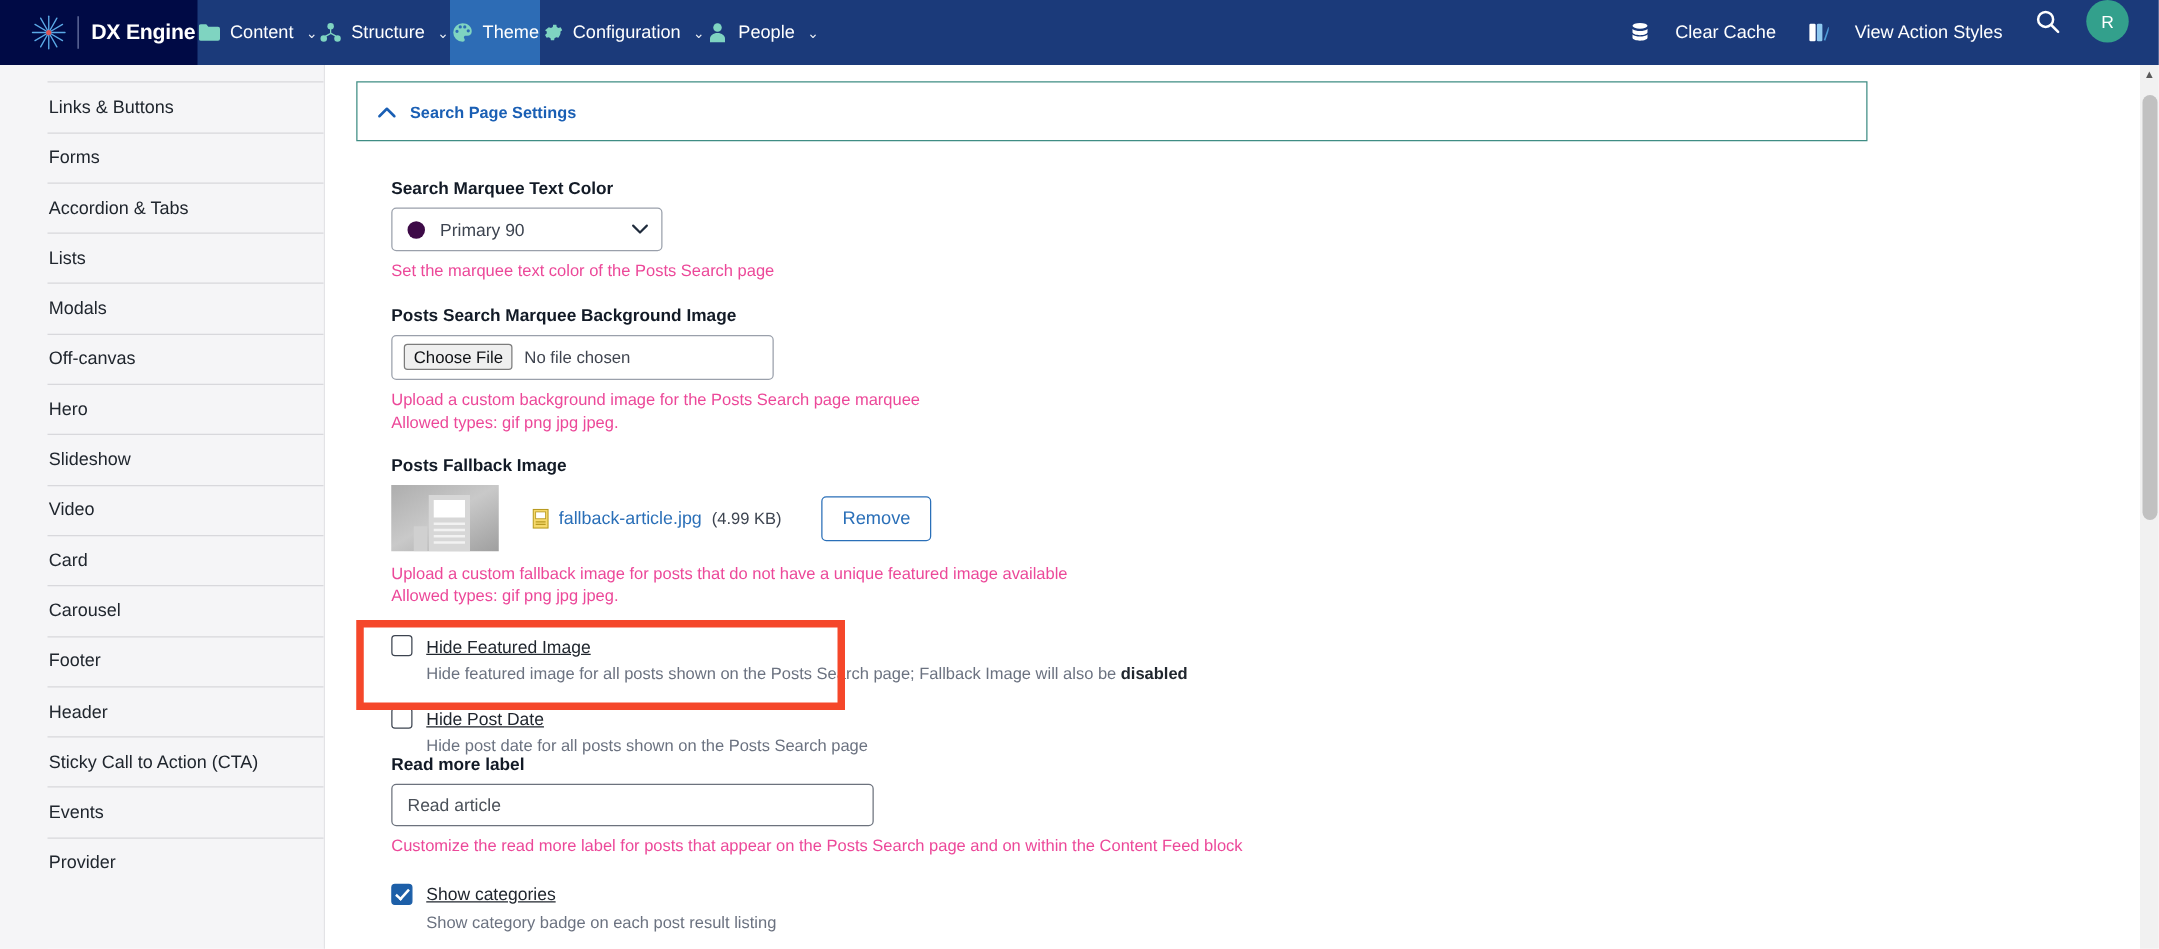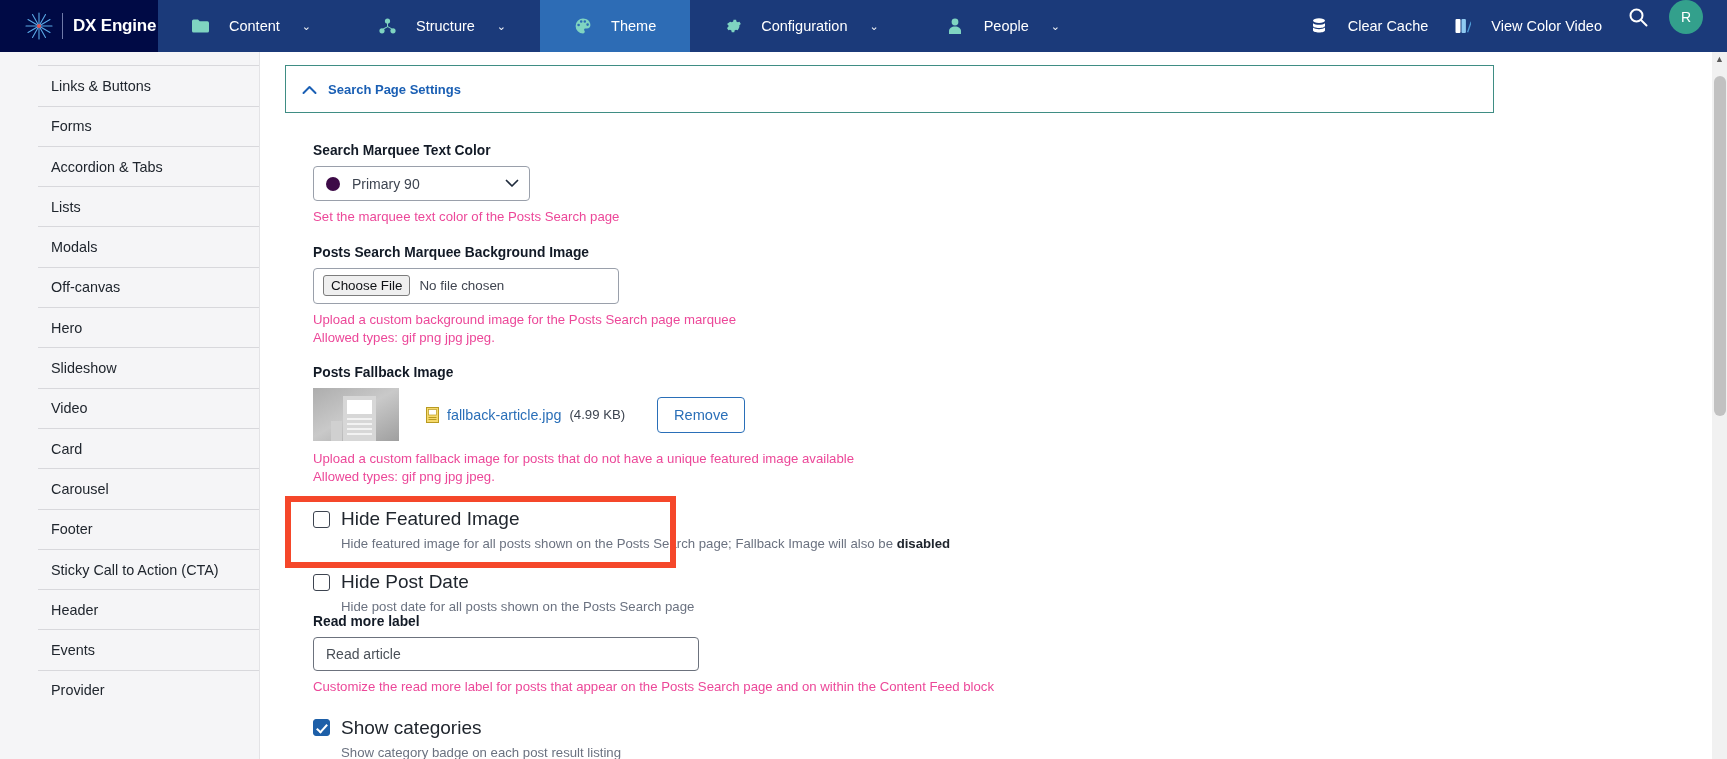--- a/index.html
+++ b/index.html
@@ -40,22 +40,22 @@
     flex: 0 0 auto;
   }
   #brand .brand-text {
     font-size: 17px; font-weight: 700;
     letter-spacing: -0.2px;
     color: #ffffff;
     white-space: nowrap;
   }
   .nav-item {
     display: flex; align-items: center;
-    gap: 20px;
-    padding: 0 34px;
+    gap: 8px;
+    padding: 0 1px;
     font-size: 14.5px;
     color: #ffffff;
     white-space: nowrap;
     cursor: pointer;
   }
   .nav-item.active { background: #2d6cb5; }
   .nav-item .caret {
     font-size: 11px;
     opacity: 0.95;
     margin-left: 2px;
@@ -291,21 +291,21 @@
   }
   .cbx.checked::after {
     content: "";
     position: absolute;
     left: 5px; top: 1.5px;
     width: 4px; height: 9px;
     border: solid #ffffff;
     border-width: 0 2px 2px 0;
     transform: rotate(42deg);
   }
-  .cbx-label { font-size: 19px; color: #20262e; }
+  .cbx-label { font-size: 14px; color: #20262e; text-decoration: underline; }
   .cbx-help {
     font-size: 13.2px; color: #6b7280;
     margin-left: 28px; margin-top: 6px;
   }
   .cbx-help b { color: #20262e; font-weight: 700; }
 
   
   #readmore-input {
     width: 386px; height: 34px;
     border: 1px solid #6c727d;
@@ -453,38 +453,38 @@
   </div>
 
   <div class="nav-right">
     <span class="nav-icon" style="color:#ffffff">
       <svg width="16" height="16" viewBox="0 0 16 16">
           <rect x="0.5" y="1" width="5" height="14" rx="1" fill="#ffffff"></rect>
           <rect x="6.5" y="1" width="4.4" height="14" rx="1" fill="#8fc9f0"></rect>
           <path d="M12 14 15.6 3.6l1.2.5L13.2 14.5z" fill="#4d9ad6"></path>
         </svg>
     </span>
-    <span>View Color Video</span>
+    <span>View Action Styles</span>
   </div>
 
   <div id="search-btn">
     <svg width="20" height="20" viewBox="0 0 20 20" fill="none" stroke="#ffffff" stroke-width="2">
       <circle cx="8.5" cy="8.5" r="6"></circle>
         <line x1="13" y1="13" x2="18.5" y2="18.5" stroke-linecap="round"></line>
     </svg>
   </div>
 
   <div id="avatar">
     <span>R</span>
   </div>
 </div>
 
 <div id="sidebar">
   <div id="side-rule-left"></div>
-  <div style="position:absolute;left:12px;top:-27px;width:259px;">
+  <div style="position:absolute;left:0;top:-27px;width:259px;">
     <div class="side-item" style="visibility:hidden;">
         <span class="side-label">&nbsp;</span>
       </div>
     <div class="side-item">
         <span class="side-label">Links &amp; Buttons</span>
       </div>
     <div class="side-item">
         <span class="side-label">Forms</span>
       </div>
     <div class="side-item">
@@ -511,24 +511,24 @@
     <div class="side-item">
         <span class="side-label">Card</span>
       </div>
     <div class="side-item">
         <span class="side-label">Carousel</span>
       </div>
     <div class="side-item">
         <span class="side-label">Footer</span>
       </div>
     <div class="side-item">
+        <span class="side-label">Header</span>
+      </div>
+    <div class="side-item">
         <span class="side-label">Sticky Call to Action (CTA)</span>
-      </div>
-    <div class="side-item">
-        <span class="side-label">Header</span>
       </div>
     <div class="side-item">
         <span class="side-label">Events</span>
       </div>
     <div class="side-item">
         <span class="side-label">Provider</span>
       </div>
   </div>
 </div>
 <div id="main-divider"></div>

